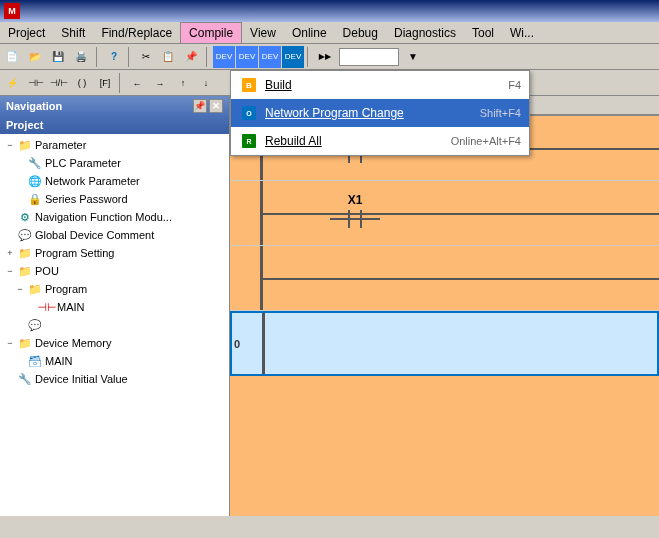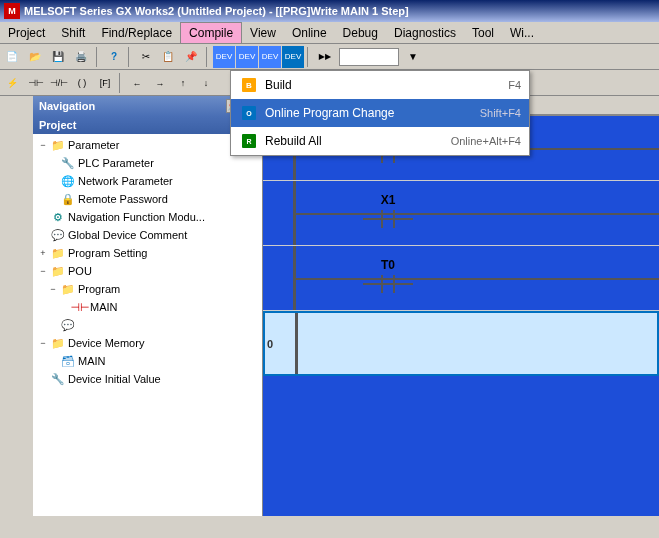--- a/index.html
+++ b/index.html
@@ -63,21 +63,20 @@
       align-items: center;
       padding: 1px 2px;
       border-bottom: 1px solid #888;
       gap: 1px;
     }
 
     
     #main-area {
       display: flex;
       height: calc(538px - 22px - 22px - 26px - 26px - 22px);
-      padding-left: 33px;
     }
 
     
     #nav-panel {
       width: 230px;
       background: #d4d0c8;
       border-right: 1px solid #888;
       display: flex;
       flex-direction: column;
     }
@@ -155,21 +154,21 @@
     .tab-close { margin-left: 4px; font-size: 9px; cursor: pointer; }
 
     
     #ladder-area {
       flex: 1;
       background: #e8e8e8;
       overflow: hidden;
       position: relative;
     }
     .ladder-canvas {
-      background: #1d4ed8;
+      background: #fdba74;
       width: 100%;
       height: 100%;
       position: relative;
     }
 
     
     #compile-menu {
       position: absolute;
       top: 70px; 
       left: 230px;
@@ -182,37 +181,36 @@
     .dropdown-item {
       display: flex;
       align-items: center;
       padding: 4px 8px;
       cursor: pointer;
       font-size: 12px;
       gap: 6px;
     }
     .dropdown-item.highlighted { background: #316ac5; color: white; }
     .dropdown-item-icon { width: 20px; height: 20px; display: flex; align-items: center; justify-content: center; }
-    .dropdown-item-label { flex: 1; }
+    .dropdown-item-label { flex: 1; text-decoration: underline; }
     .dropdown-item-shortcut { color: #666; font-size: 11px; }
     .dropdown-item.highlighted .dropdown-item-shortcut { color: #ccd; }
 
     
     .icon-build { color: #ffa500; }
     .icon-rebuild { color: #008000; }
 
     
     .icon-folder { color: #ffc000; }
   </style>
 </head>
 <body>
 
 <div id="title-bar">
   <span style="width:16px;height:16px;margin-right:4px;background:#c00;color:white;font-size:9px;display:flex;align-items:center;justify-content:center;font-weight:bold;">M</span>
-  <span>MELSOFT Series GX Works2 (Untitled Project) - [[PRG]Write MAIN 1 Step]</span>
 </div>
 
 <div id="menu-bar">
   <div class="menu-item">Project</div>
   <div class="menu-item">Shift</div>
   <div class="menu-item">Find/Replace</div>
   <div class="menu-item active">Compile</div>
   <div class="menu-item">View</div>
   <div class="menu-item">Online</div>
   <div class="menu-item">Debug</div>
@@ -280,21 +278,21 @@
         <span class="tree-label">PLC Parameter</span>
       </div>
       <div class="tree-item indent1">
         <span class="tree-expand"></span>
         <span class="tree-icon">🌐</span>
         <span class="tree-label">Network Parameter</span>
       </div>
       <div class="tree-item indent1">
         <span class="tree-expand"></span>
         <span class="tree-icon">🔒</span>
-        <span class="tree-label">Remote Password</span>
+        <span class="tree-label">Series Password</span>
       </div>
 
       <div class="tree-item">
         <span class="tree-expand"></span>
         <span class="tree-icon" style="color:#008080;">⚙</span>
         <span class="tree-label">Navigation Function Modu...</span>
       </div>
 
       <div class="tree-item">
         <span class="tree-expand"></span>
@@ -393,30 +391,20 @@
               <div style="width:2px;height:18px;background:#555;"></div>
               <div style="width:18px;height:2px;background:#555;"></div>
             </div>
           </div>
         </div>
 
         <div style="position:absolute;top:130px;left:0;right:0;height:65px;border-bottom:1px solid #ccc;">
           <div style="position:absolute;left:30px;top:0;bottom:0;width:3px;background:#555;"></div>
           <div style="position:absolute;left:33px;right:0;top:50%;height:2px;background:#555;"></div>
 
-          <div style="position:absolute;left:100px;top:12px;">
-            <div style="text-align:center;font-size:12px;font-weight:bold;margin-bottom:3px;">T0</div>
-            <div style="display:flex;align-items:center;">
-              <div style="width:18px;height:2px;background:#555;"></div>
-              <div style="width:2px;height:18px;background:#555;"></div>
-              <div style="width:10px;height:2px;background:#555;"></div>
-              <div style="width:2px;height:18px;background:#555;"></div>
-              <div style="width:18px;height:2px;background:#555;"></div>
-            </div>
-          </div>
         </div>
 
         <div style="position:absolute;top:195px;left:0;right:0;height:65px;background:#cce8ff;border:2px solid #0070c0;">
           <div style="position:absolute;left:30px;top:0;bottom:0;width:3px;background:#555;"></div>
           <div style="position:absolute;left:2px;top:50%;transform:translateY(-50%);font-size:11px;font-weight:bold;color:#333;">0</div>
         </div>
 
       </div>
     </div>
   </div>
@@ -435,21 +423,21 @@
     <span class="dropdown-item-shortcut">F4</span>
   </div>
 
   <div class="dropdown-item highlighted">
     <div class="dropdown-item-icon">
       <svg width="16" height="16" viewBox="0 0 16 16">
         <rect x="1" y="1" width="14" height="14" rx="1" fill="#0070c0"></rect>
         <text x="8" y="11" text-anchor="middle" font-size="7" fill="white" font-weight="bold">O</text>
       </svg>
     </div>
-    <span class="dropdown-item-label">Online Program Change</span>
+    <span class="dropdown-item-label">Network Program Change</span>
     <span class="dropdown-item-shortcut">Shift+F4</span>
   </div>
 
   <div class="dropdown-item">
     <div class="dropdown-item-icon icon-rebuild">
       <svg width="16" height="16" viewBox="0 0 16 16">
         <rect x="1" y="1" width="14" height="14" rx="1" fill="#008000"></rect>
         <text x="8" y="11" text-anchor="middle" font-size="7" fill="white" font-weight="bold">R</text>
       </svg>
     </div>

